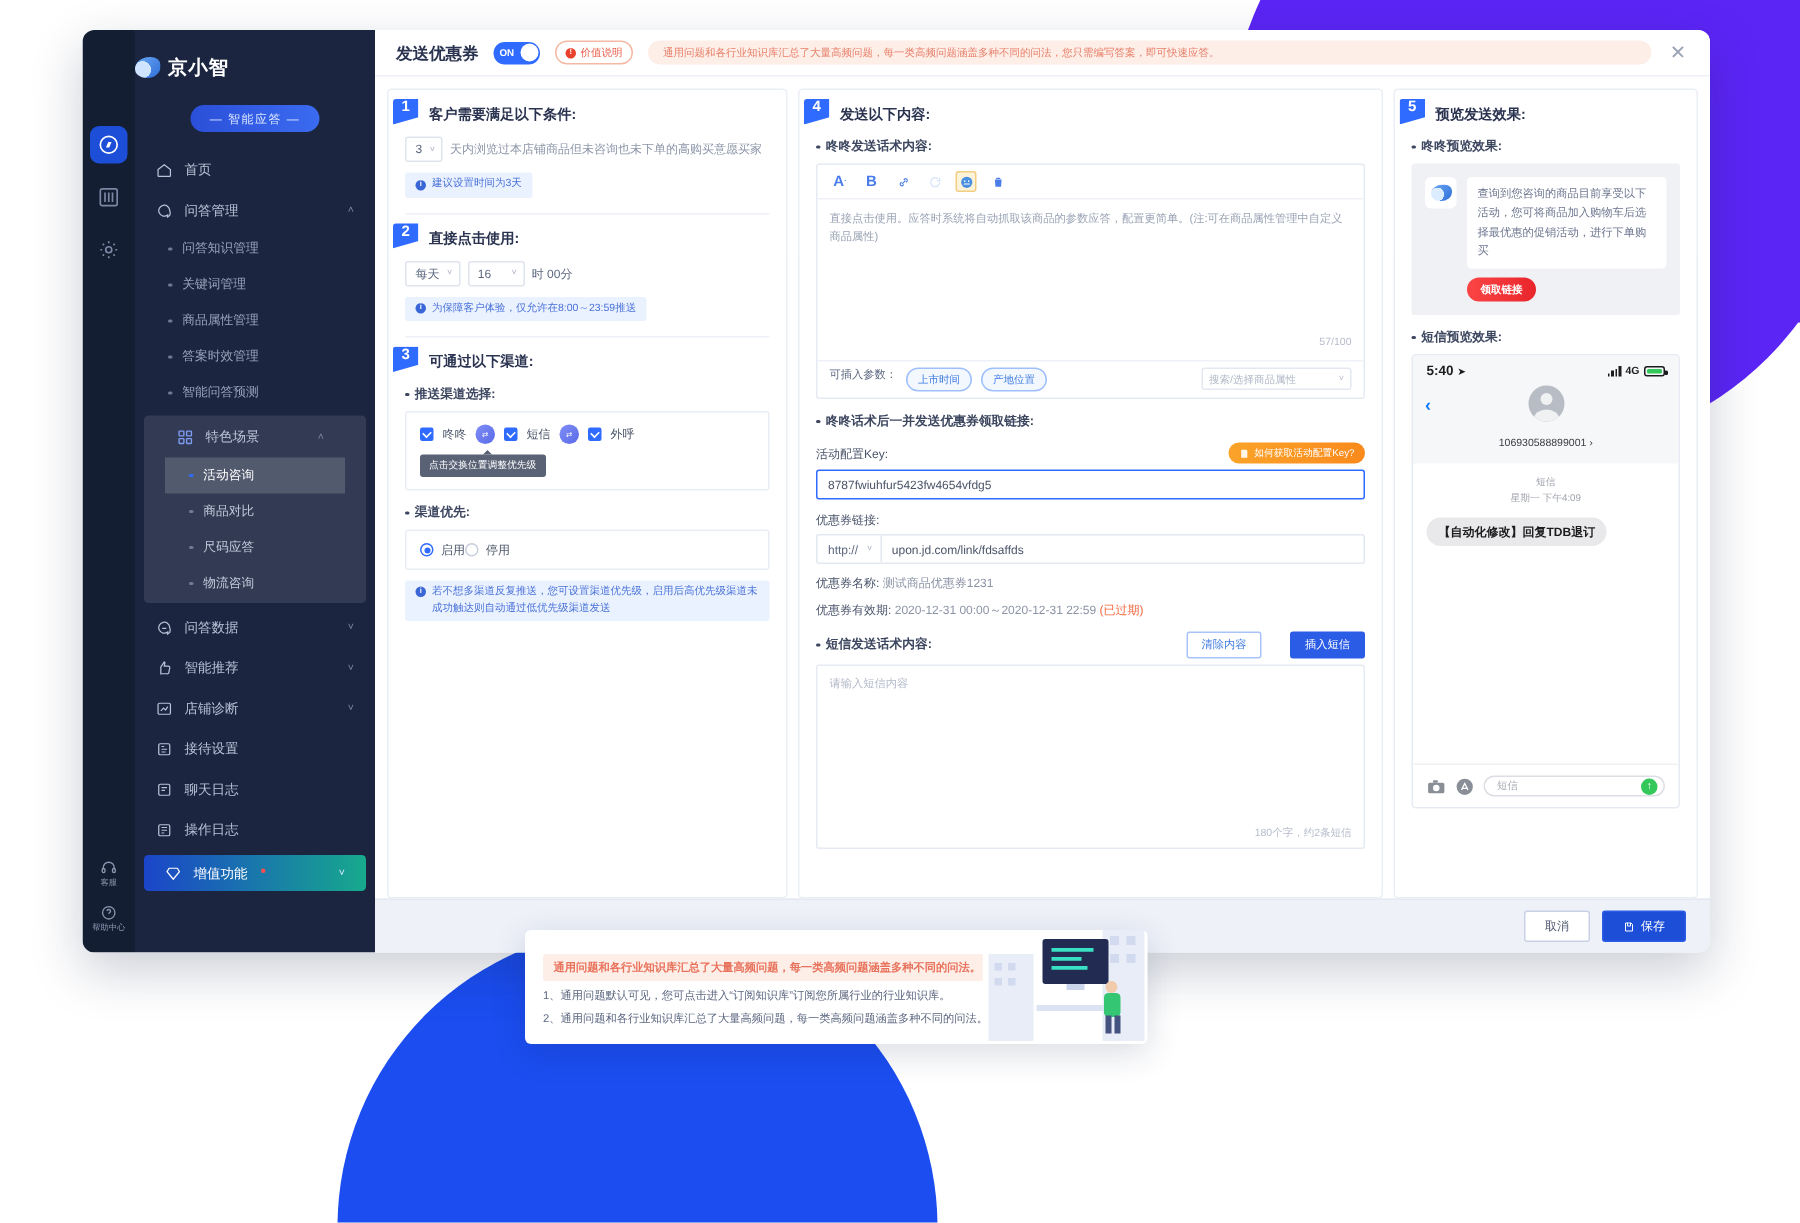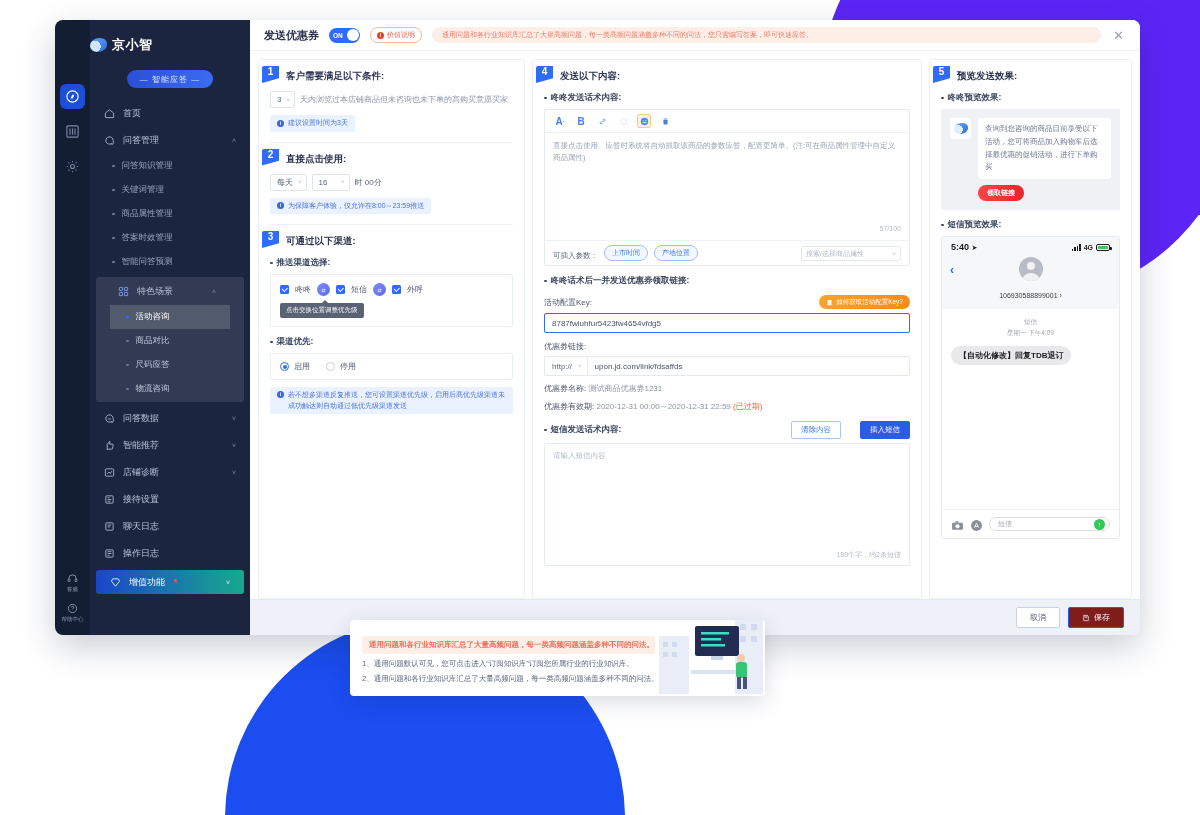--- a/index.html
+++ b/index.html
@@ -194,21 +194,21 @@
   .tip-dark {
     position:relative; display:inline-block; margin-top:7px;
     background:#5a6275; color:#fff; font-size:6.5px;
     padding:3px 6px; border-radius:2px;
   }
   .tip-dark:before {
     content:""; position:absolute; top:-3px; left:42px;
     border-left:3px solid transparent; border-right:3px solid transparent;
     border-bottom:3px solid #5a6275;
   }
-  .radio-row { display:flex; align-items:center; gap:16px; }
+  .radio-row { display:flex; align-items:center; }
   .radio { display:flex; align-items:center; gap:5px; font-size:8px; color:#4b5569; cursor:pointer; }
   .rd { width:9px; height:9px; border-radius:50%; border:1.2px solid #c6cddb; position:relative; }
   .rd.on { border-color:#2f6bff; }
   .rd.on:after {
     content:""; position:absolute; left:2px; top:2px; width:4px; height:4px;
     border-radius:50%; background:#2f6bff;
   }
   
   .editor { border:1px solid #e6eaf2; border-radius:2px; }
   .editor-tb {
@@ -219,21 +219,21 @@
     width:14px; height:14px; display:flex; align-items:center; justify-content:center;
     color:#4a7dea; font-size:10px; font-weight:bold; cursor:pointer; border-radius:2px;
   }
   .tb-ico.hl { background:#fdf3d9; border:1px solid #f0cf82; }
   .editor-body {
     height:107px; padding:7px 8px; font-size:7.5px; color:#9aa3b5; line-height:1.65;
     position:relative;
   }
   .counter { position:absolute; right:8px; bottom:5px; font-size:7px; color:#b6bccb; }
   .editor-foot {
-    display:flex; align-items:flex-end; gap:6px; padding:4px 8px;
+    display:flex; align-items:flex-start; gap:6px; padding:4px 8px;
     border-top:1px solid #eef1f7;
   }
   .ef-lbl { font-size:7.5px; color:#5c6780; }
   .tag {
     border:1px solid #9fc0fb; color:#3f7be0; background:#f3f8ff;
     font-size:7px; padding:2px 7px; border-radius:8px; cursor:pointer;
   }
   .attr-sel {
     margin-left:auto; border:1px solid #e3e8f1; border-radius:2px; height:15px;
     width:100px; display:flex; align-items:center; justify-content:space-between;
@@ -359,21 +359,21 @@
   #footer {
     flex:0 0 36px; background:#eef1f8; display:flex; align-items:center;
     justify-content:flex-end; gap:8px; padding:0 16px;
     border-top:1px solid #e4e9f2;
   }
   .f-btn {
     font-size:8px; padding:4px 13px; border-radius:2px; cursor:pointer;
     display:inline-flex; align-items:center; gap:4px;text-align:center;
   }
   .f-cancel { border:1px solid #c8d2e4; color:#4e586e; background:#fff; }
-  .f-save { background:#7f1d1d; color:#fff; border:1px solid #2b5ce6; }
+  .f-save { background:#1d4ed8; color:#fff; border:1px solid #2b5ce6; }
   
   #callout {
     position:absolute; left:350px; top:620px; width:415px; z-index:5;
     background:#fff; border-radius:4px; box-shadow:0 6px 22px rgba(25,35,80,.16);
     padding:9px 12px 11px; overflow:hidden;
   }
   #callout:before {
     content:""; position:absolute; left:9px; top:-5px;
     border-left:5px solid transparent; border-right:5px solid transparent;
     border-bottom:5px solid #fff;

